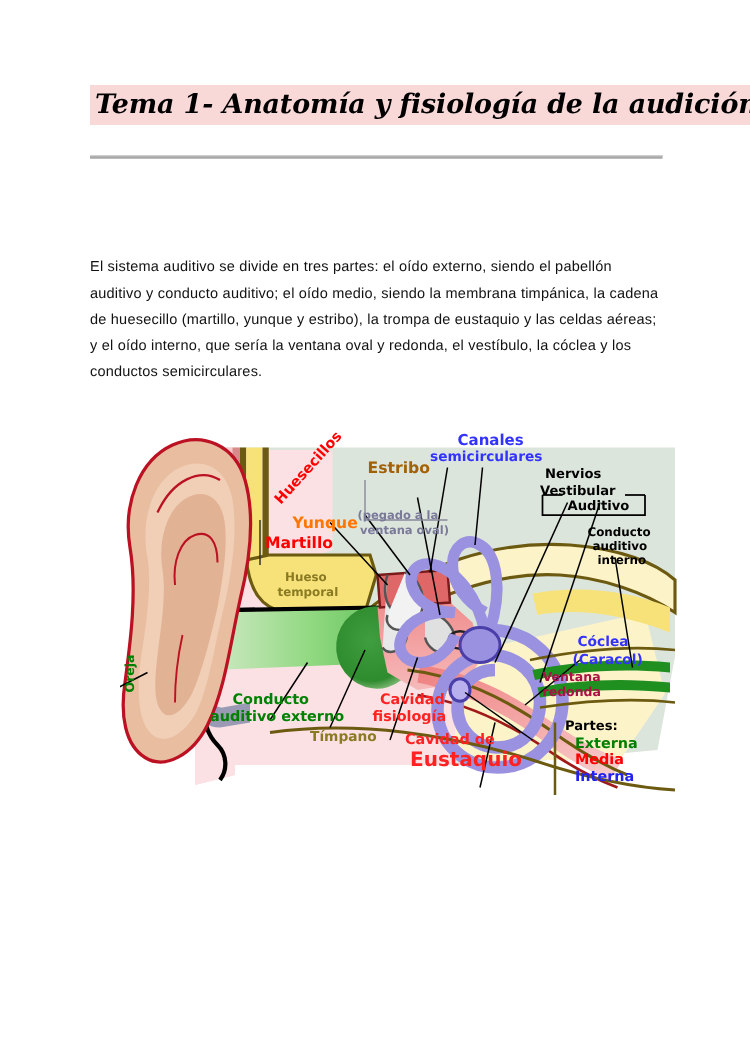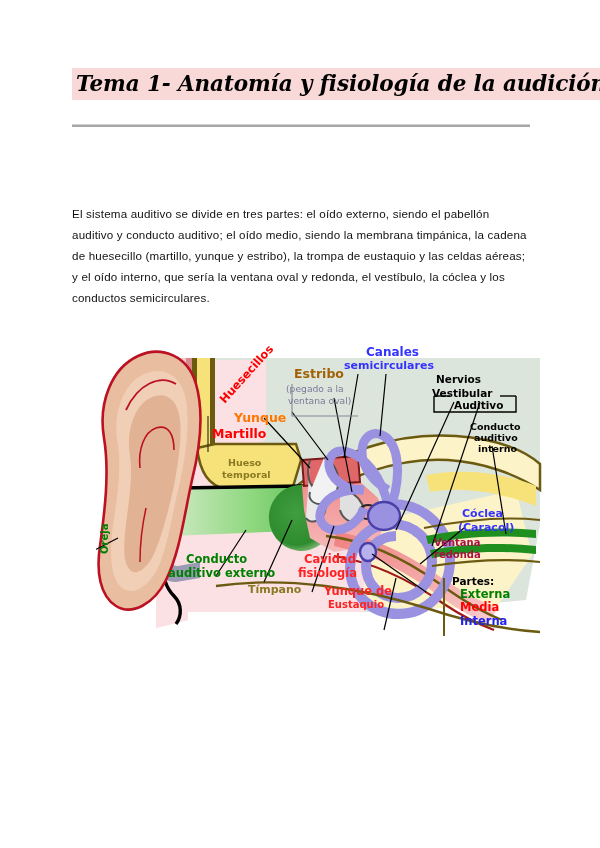--- a/index.html
+++ b/index.html
@@ -94,21 +94,21 @@
   }
   .diagram svg { display: block; }
 
   .lbl {
     position: absolute;
     font-family: "DejaVu Sans", sans-serif;
     font-weight: bold;
     white-space: nowrap;
     line-height: 1.02;
   }
-  .lbl.thin { font-weight: normal; }
+  .lbl.thin { font-weight: bold; margin-top: 24px; }
 </style>
 </head>
 <body>
 
 <div class="page">
 
   <div class="title-wrap">
     <span class="doc-title">Tema 1- Anatomía y fisiología de la audición.</span>
   </div>
 
@@ -294,22 +294,22 @@
     <div class="lbl" style="left:4px; top:214px; color:#008000; font-size:10.0px; transform:rotate(-90deg); transform-origin:left top;">Oreja</div>
 
     <div class="lbl" style="left:90px; top:214px; color:#008000; font-size:11.5px;">Conducto</div>
     <div class="lbl" style="left:72px; top:228px; color:#008000; font-size:11.5px;">auditivo externo</div>
 
     <div class="lbl" style="left:152px; top:244px; color:#8a7a22; font-size:11.0px;">Tímpano</div>
 
     <div class="lbl" style="left:208px; top:214px; color:#ff2222; font-size:11.5px;">Cavidad</div>
     <div class="lbl" style="left:202px; top:228px; color:#ff2222; font-size:11.5px;">fisiología</div>
 
-    <div class="lbl" style="left:228px; top:246px; color:#ff2222; font-size:11.5px;">Yunque de</div>
-    <div class="lbl" style="left:232px; top:260px; color:#ff2222; font-size:10px;">Eustaquio</div>
+    <div class="lbl" style="left:228px; top:246px; color:#ff2222; font-size:11.5px;">Cavidad de</div>
+    <div class="lbl" style="left:232px; top:260px; color:#ff2222; font-size:16px;">Eustaquio</div>
 
     <div class="lbl" style="left:366px; top:168px; color:#3333ff; font-size:11.0px;">Cóclea</div>
     <div class="lbl" style="left:362px; top:182px; color:#3333ff; font-size:11.0px;">(Caracol)</div>
 
     <div class="lbl" style="left:338px; top:198px; color:#aa1144; font-size:10.0px;">Ventana</div>
     <div class="lbl" style="left:338px; top:210px; color:#aa1144; font-size:10.0px;">redonda</div>
 
     <div style="position:absolute; left:356px; top:236px;">
       <div class="lbl" style="position:static; color:#000000; font-size:10.5px;">Partes:</div>
       <div class="lbl" style="position:static; margin-left:8px; margin-top:2px; color:#008000; font-size:11.5px;">Externa</div>

